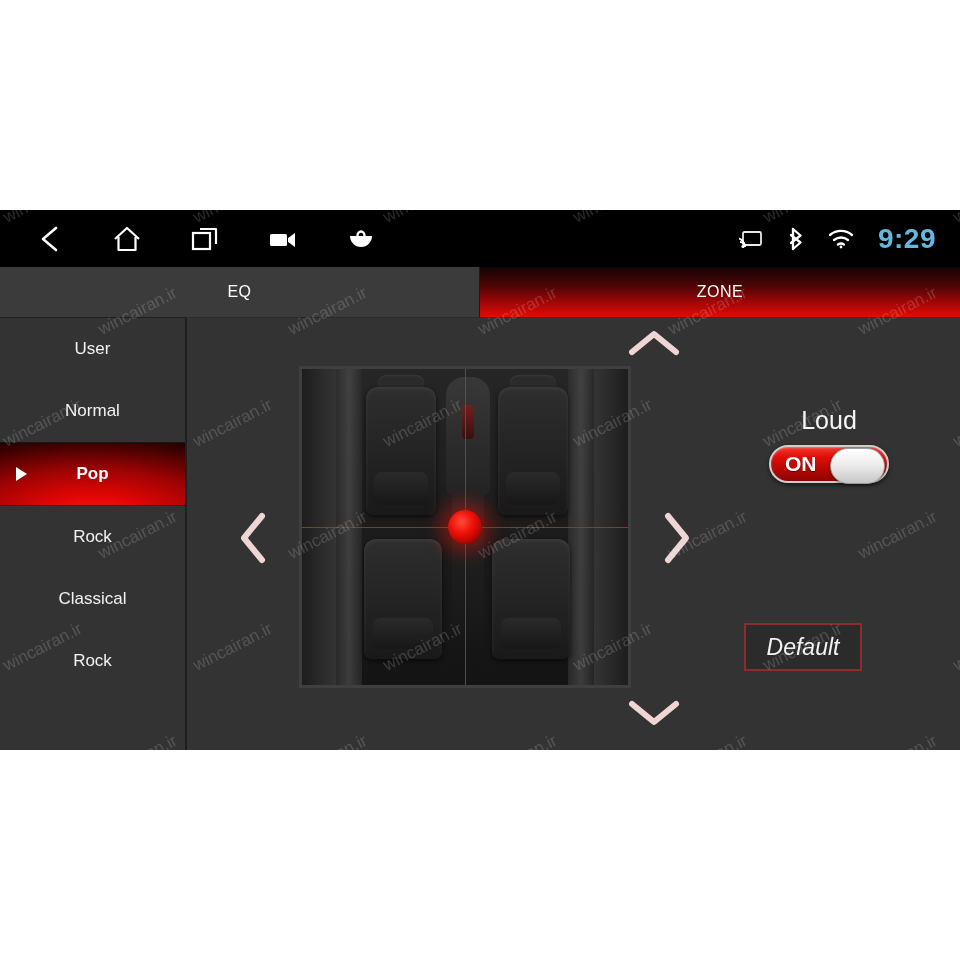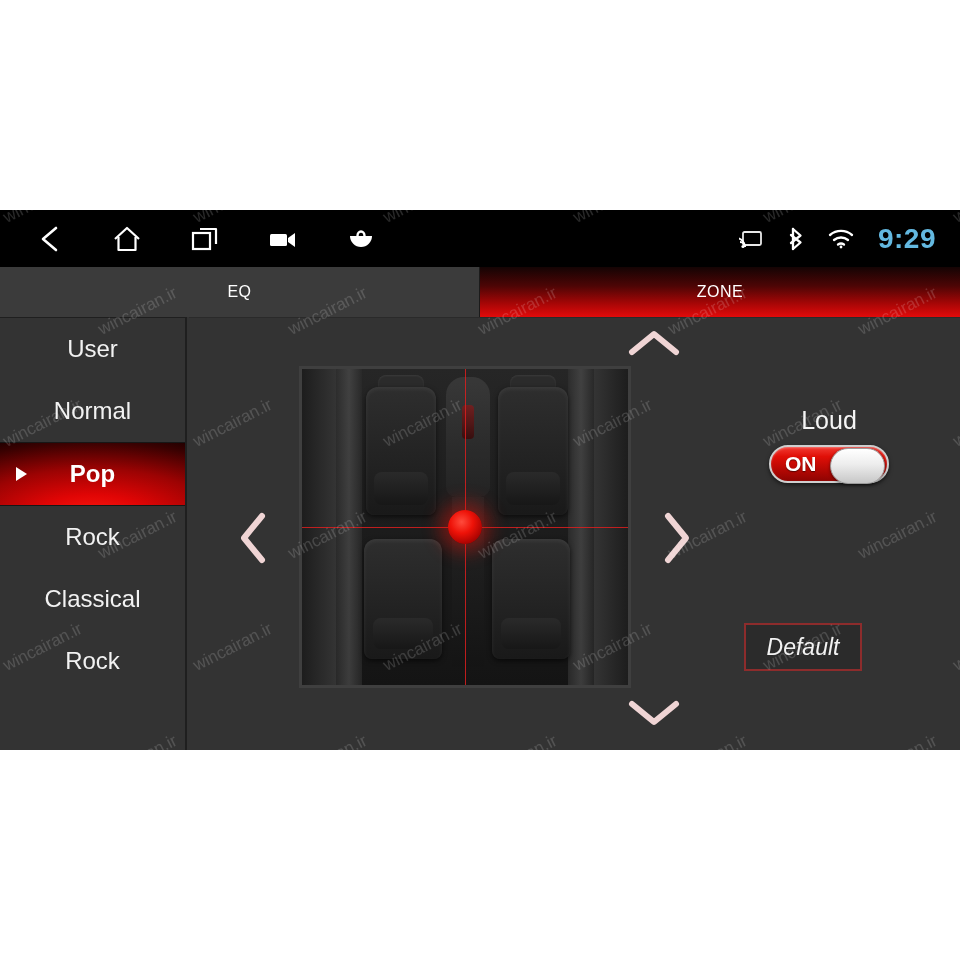--- a/index.html
+++ b/index.html
@@ -113,21 +113,21 @@
     border-top: 1px solid #1f1f1f;
     box-sizing: border-box;
   }
   .eq-item {
     position: relative;
     height: 62px;
     display: flex;
     align-items: center;
     justify-content: center;
     color: #f2f2f2;
-    font-size: 24px;
+    font-size: 17px;
   }
   .eq-item.selected {
     background:
       radial-gradient(ellipse 120% 140% at 50% 120%,
         #ff1a10 0%, #e00505 26%, #9c0303 56%, #3a0101 86%, #180000 100%);
     border-top: 1px solid #171717;
     border-bottom: 1px solid #171717;
   }
   .eq-item.selected .eq-label { color: #ffffff; font-weight: bold; }
   .play-marker {

